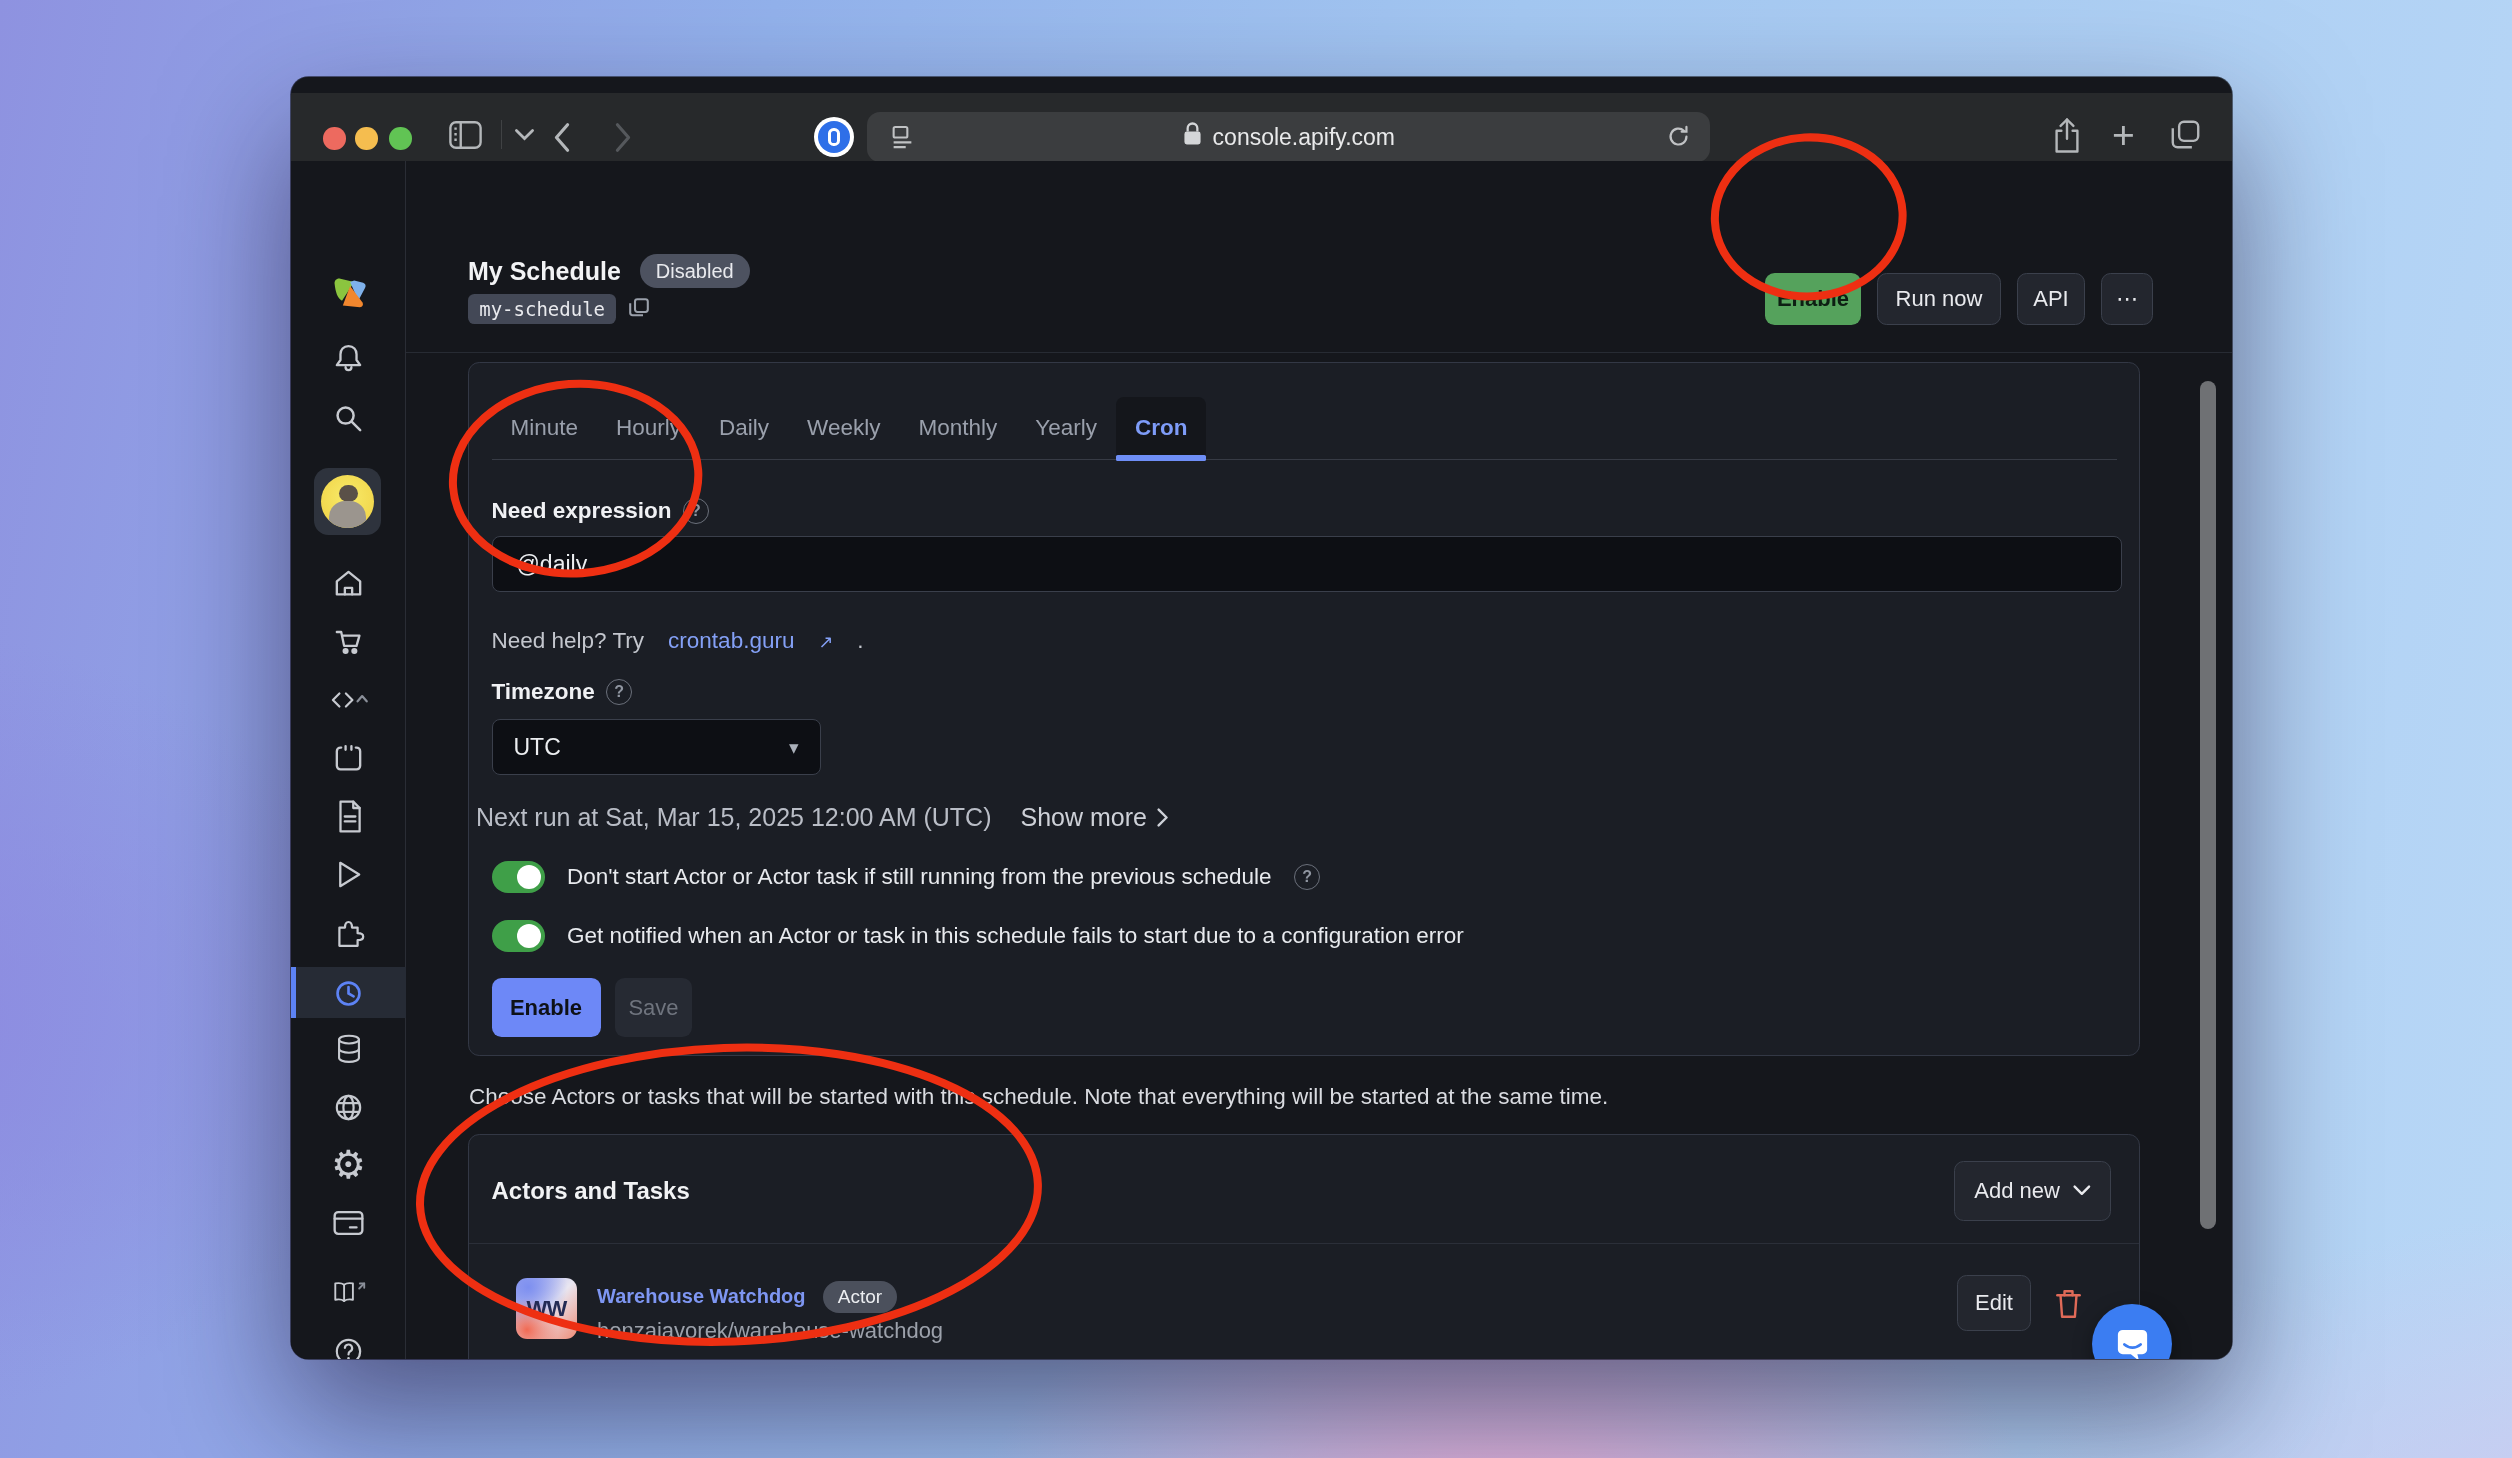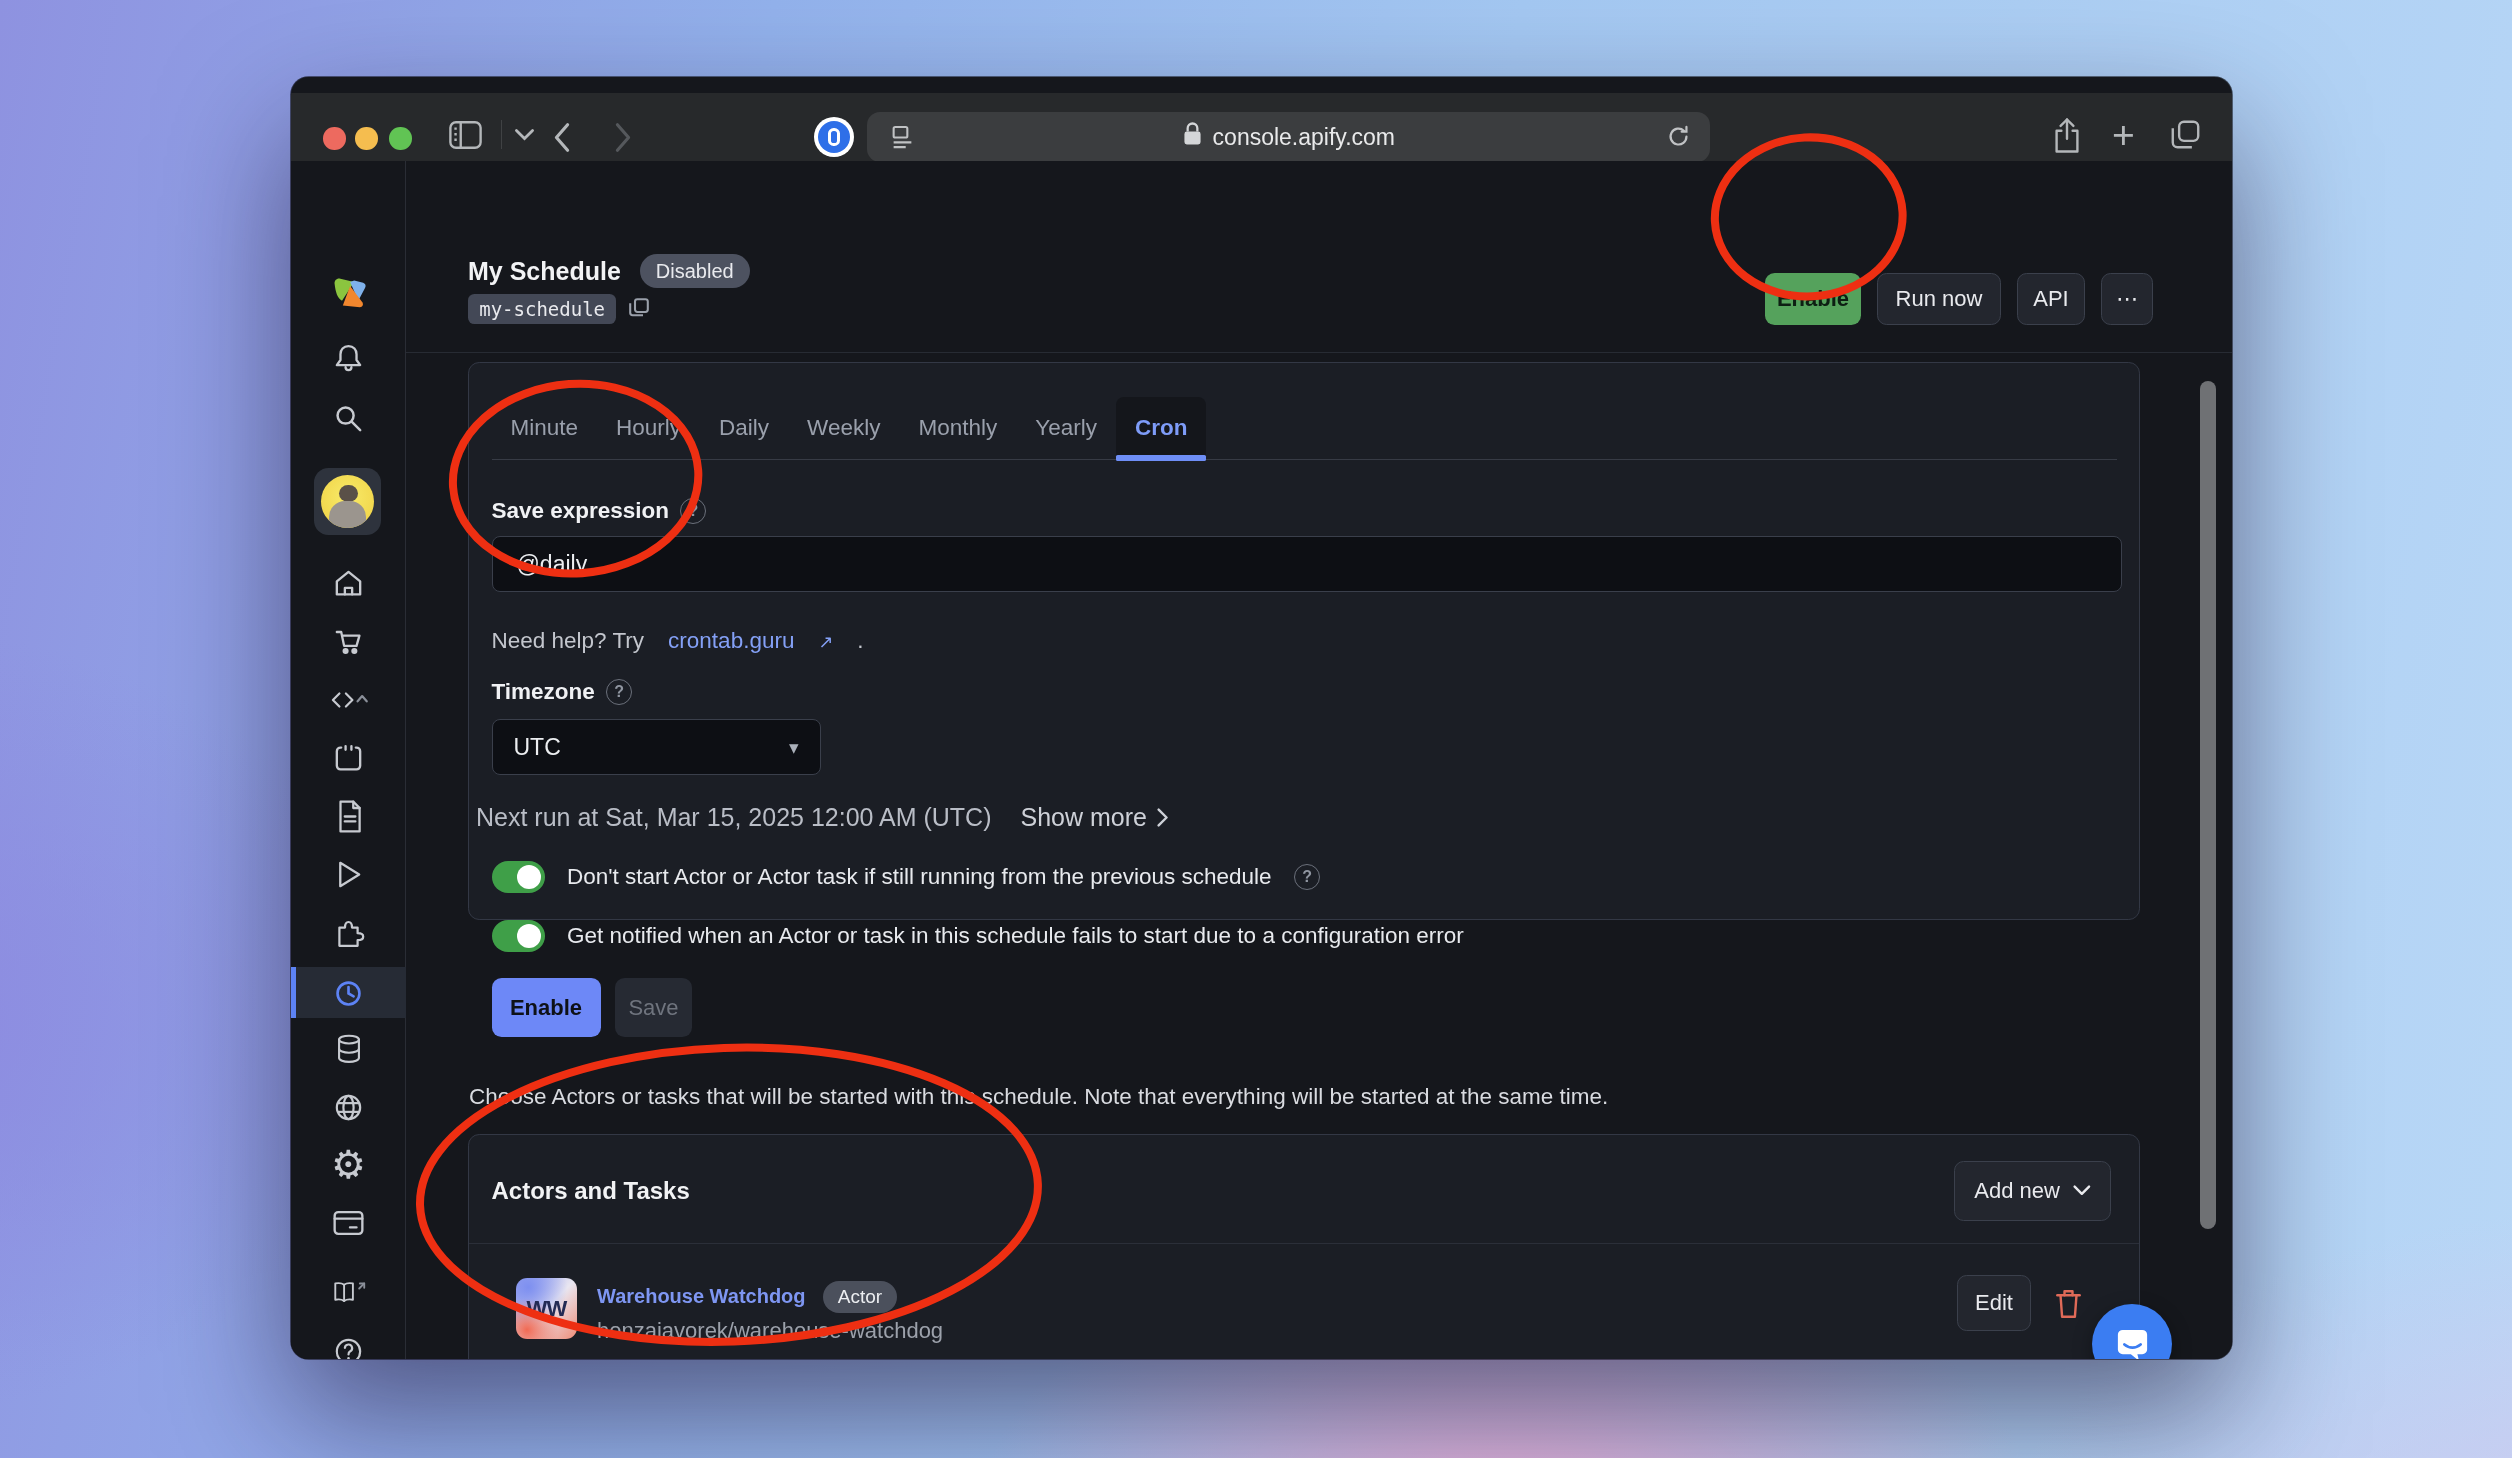--- a/index.html
+++ b/index.html
@@ -62,21 +62,21 @@
   .copy { color:#9aa0aa; }
   .actions { position:absolute; top:112px; right:80px; display:flex; gap:16px; }
   .btn { height:52px; border-radius:9.6px; display:flex; align-items:center; justify-content:center; font-size:22px; cursor:pointer; }
   .btn-green { background:#55a25c; color:#0d1f13; width:96px; font-weight:600; }
   .btn-ghost { background:#23262e; border:1.2px solid #3b404c; color:#e9eaee; }
   .w155{width:124px;} .w85{width:68px;} .w65{width:52px;}
   .hdr-divider { position:absolute; left:0; top:191px; width:1827px; height:0.8px; background:#272b33; }
 
   
   .card { position:absolute; background:#1b1e25; border:1.2px solid #333845; border-radius:11.2px; }
-  .card1 { left:62px; top:201px; width:1672px; height:558px; }
+  .card1 { left:62px; top:201px; width:1672px; height:694px; }
   .tabs { position:absolute; left:22.5px; right:22.5px; top:34px; height:63px; display:flex; align-items:stretch; border-bottom:1.6px solid #373b45; }
   .tab { display:flex; align-items:center; padding:0 19px; color:#9aa0ac; font-size:22.5px; position:relative; cursor:pointer; }
   .tab.active { background:#14161b; color:#7e9cf8; border-radius:8px 8px 0 0; font-weight:600; }
   .tab.active::after { content:""; position:absolute; left:0; right:0; bottom:-1.6px; height:5.6px; background:#6e8ef6; border-radius:1.6px; }
   .flabel { color:#f0f1f4; font-size:22.5px; font-weight:600; display:flex; align-items:center; gap:11.2px; }
   .qicon { width:26px; height:26px; border:1.6px solid #6b707b; border-radius:50%; color:#9096a1; font-size:16px; font-weight:700; display:inline-flex; align-items:center; justify-content:center; }
   .input {
     position:absolute; left:22.5px; right:17px; height:56px; background:#0d0f14;
     border:1.2px solid #3a3f4b; border-radius:8px; color:#eceef1; font-size:23px;
     display:flex; align-items:center; padding:0 24px;
@@ -372,21 +372,21 @@
           <div class="tab">Minute</div>
           <div class="tab">Hourly</div>
           <div class="tab">Daily</div>
           <div class="tab">Weekly</div>
           <div class="tab">Monthly</div>
           <div class="tab">Yearly</div>
           <div class="tab active">Cron</div>
         </div>
 
         <div class="flabel abs" style="left:22.5px;top:135px">
-          <span>Save expression</span>
+          <span>Need expression</span>
           <span class="qicon">?</span>
         </div>
         <div class="input" style="top:173px">
           <span>@daily</span>
         </div>
 
         <div class="helpline">
           <span>Need help? Try</span>
           <span class="link">crontab.guru</span>
           <span class="ext">↗</span>

